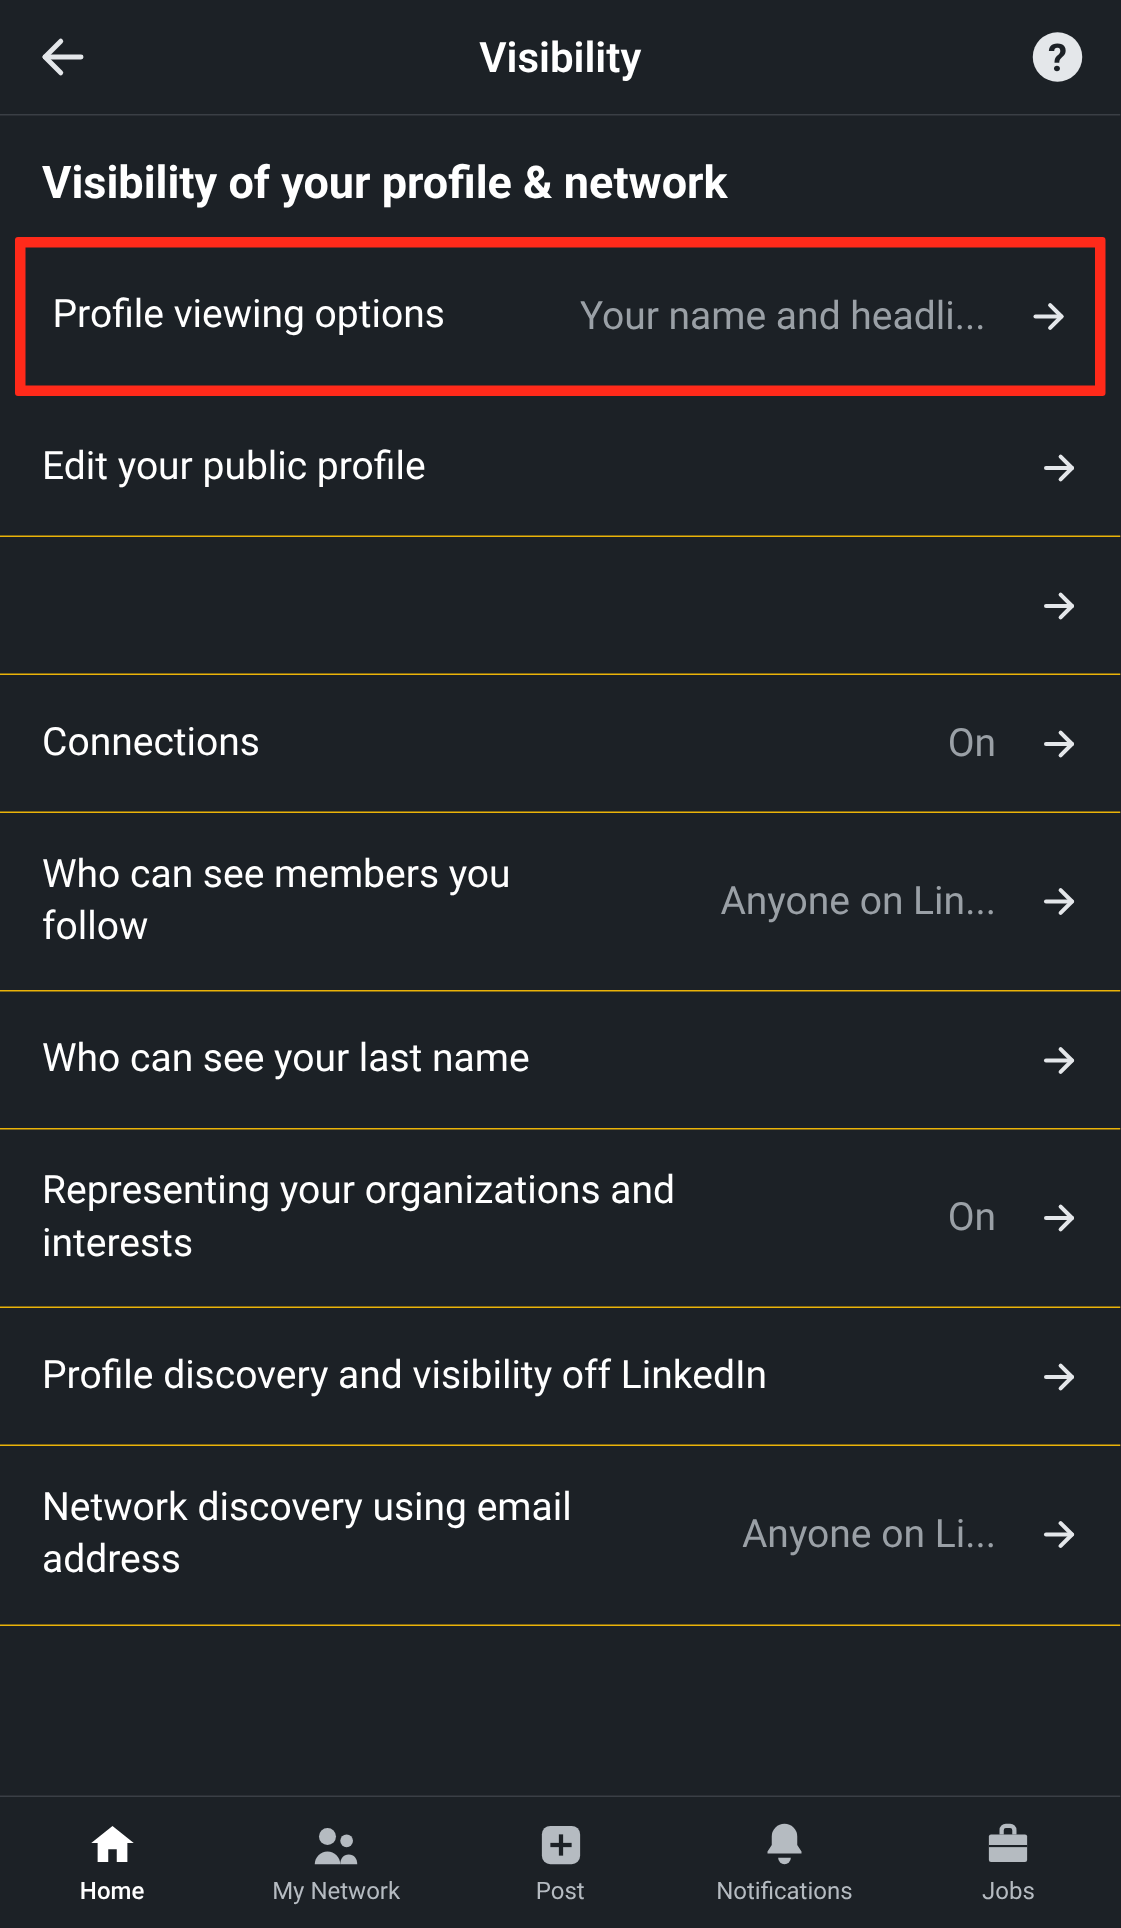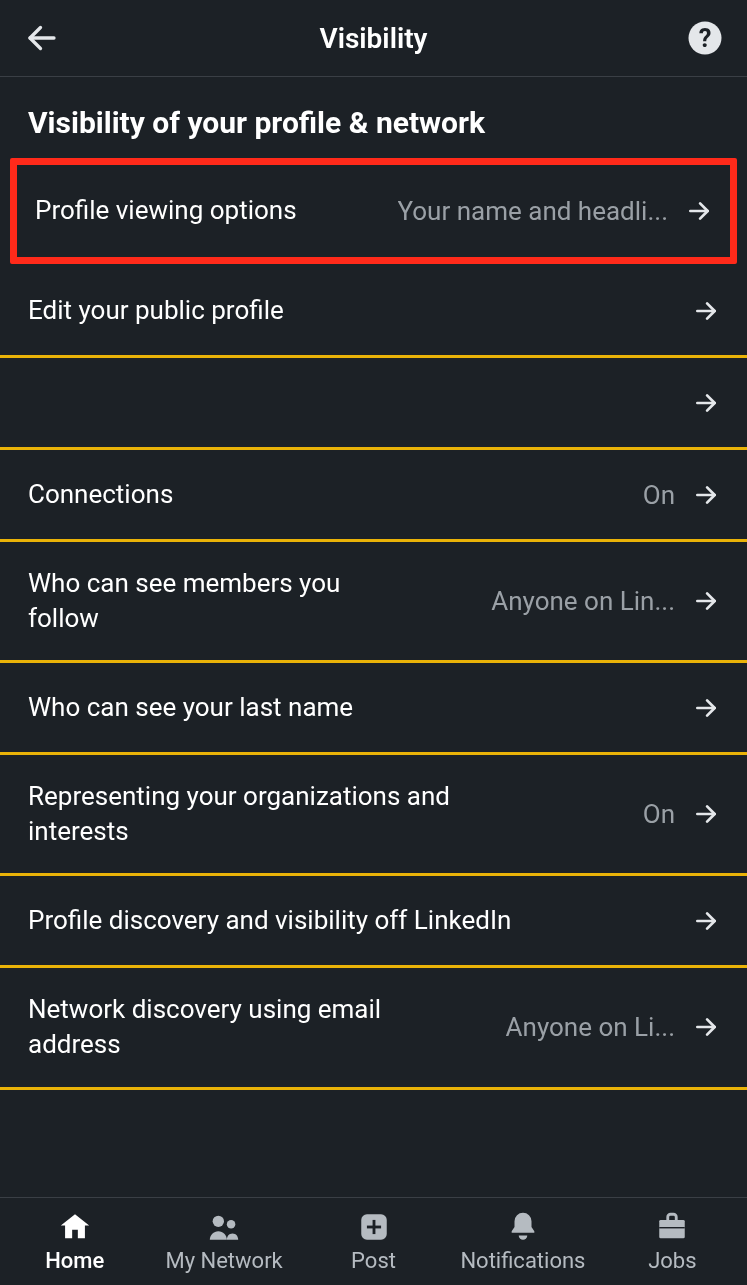--- a/index.html
+++ b/index.html
@@ -53,40 +53,40 @@
   .highlight-box {
     border: 7px solid #ff2a1a;
     margin: 2px 10px;
     border-radius: 2px;
   }
   .list-item {
     display: flex;
     align-items: center;
     justify-content: space-between;
     padding: 24px 28px;
-    border-bottom: 3px solid #eab308;
+    border-bottom: 1px solid #eab308;
     cursor: pointer;
     min-height: 92px;
   }
   .highlight-box .list-item {
     border-bottom: none;
     padding: 24px 18px;
   }
   .item-label {
     font-size: 26px;
     font-weight: 400;
     color: #ffffff;
     line-height: 1.35;
     max-width: 370px;
     flex-shrink: 0;
   }
   .item-right {
     display: flex;
     align-items: center;
-    gap: 18px;
+    gap: 29px;
     flex: 1;
     justify-content: flex-end;
     min-width: 0;
   }
   .item-value {
     font-size: 26px;
     color: #9aa0a6;
     font-weight: 400;
     white-space: nowrap;
     overflow: hidden;
@@ -116,21 +116,21 @@
     align-items: center;
     gap: 4px;
     cursor: pointer;
     flex: 1;
   }
   .nav-icon {
     width: 34px;
     height: 34px;
   }
   .nav-label {
-    font-size: 22px;
+    font-size: 16px;
     color: #b5bbc1;
     font-weight: 400;
   }
   .nav-item.active .nav-label {
     color: #ffffff;
     font-weight: 500;
   }
 </style>
 </head>
 <body>

